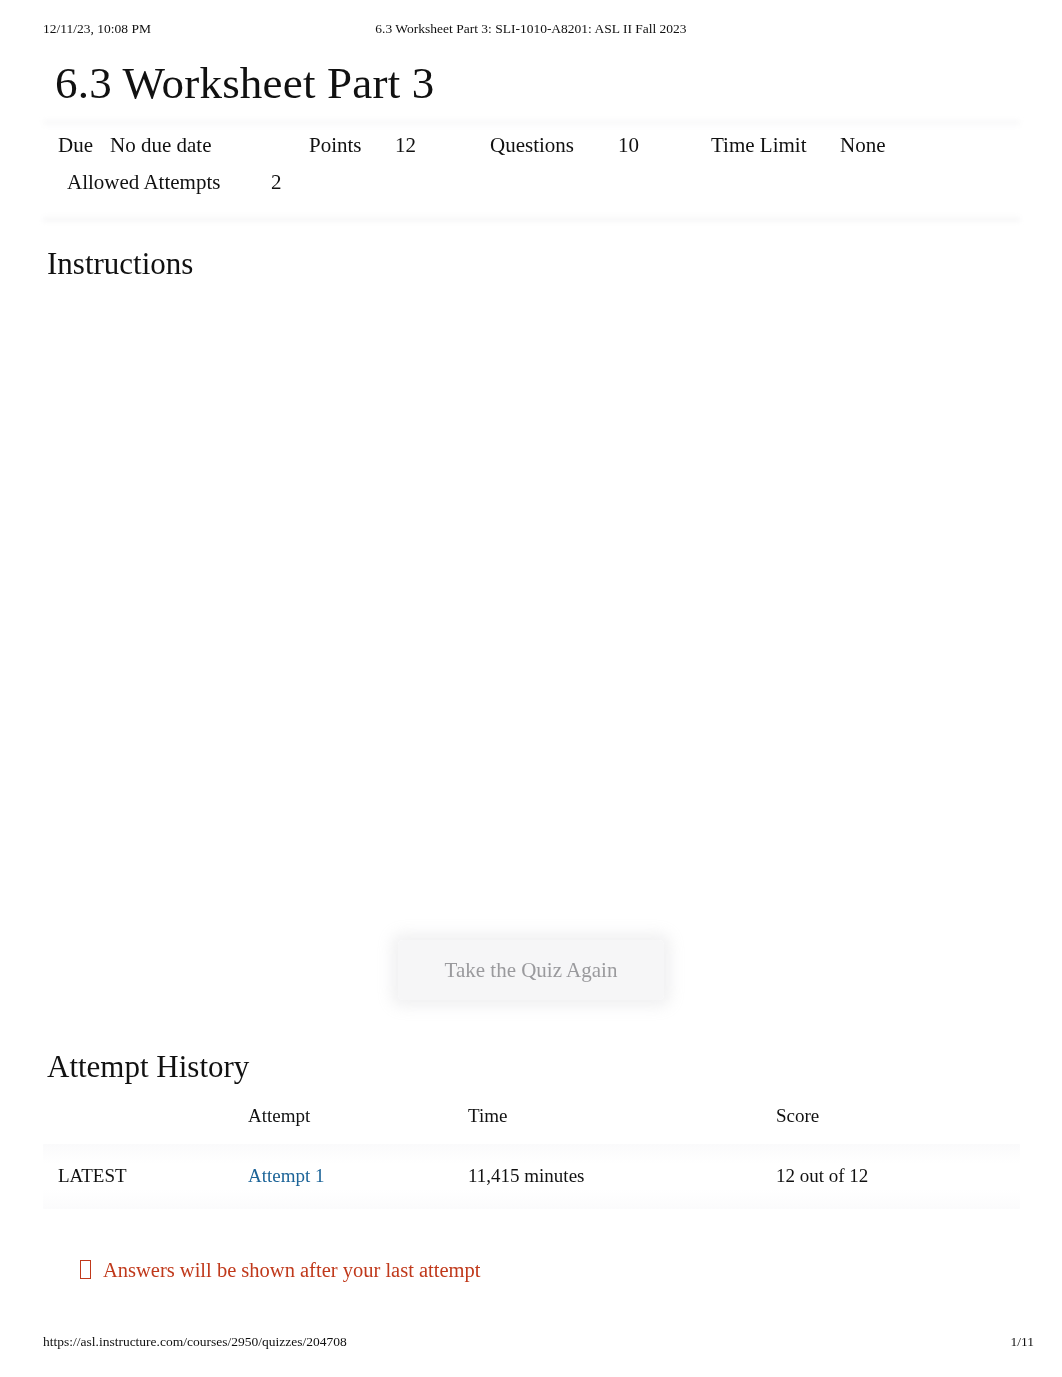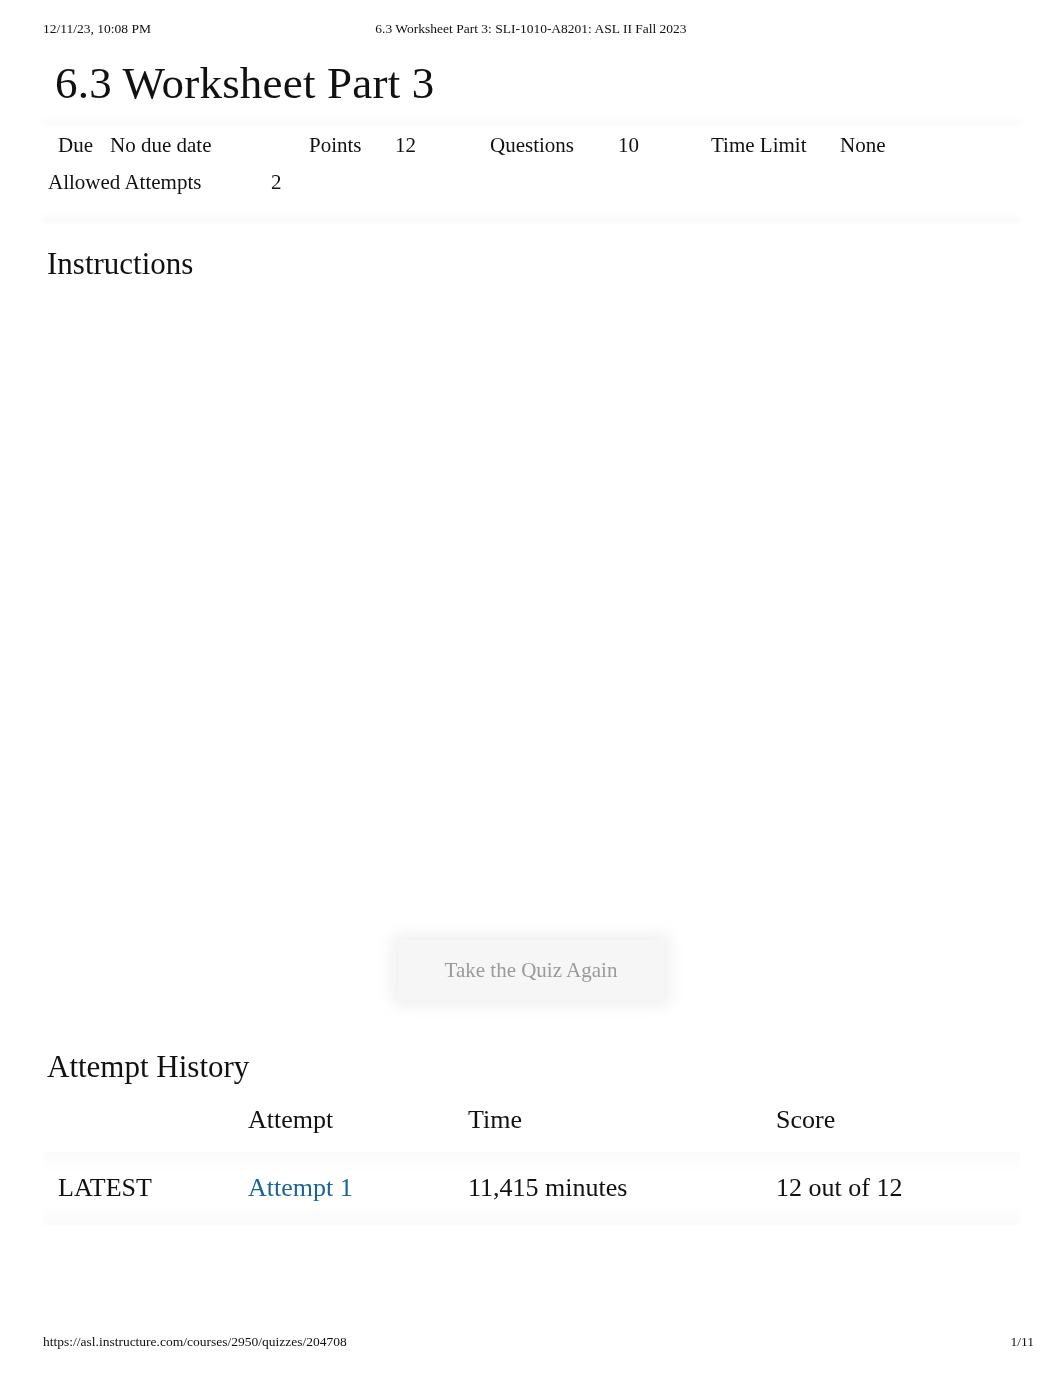--- a/index.html
+++ b/index.html
@@ -182,21 +182,21 @@
     margin: 0;
     white-space: nowrap;
   }
 
   .attempt-table {
     position: absolute;
     left: 43px;
     top: 1105px;
     width: 977px;
     border-collapse: collapse;
-    font-size: 26px;
+    font-size: 19px;
   }
   .attempt-table th {
     font-weight: normal;
     text-align: left;
     padding: 0 0 17px 0;
     color: #111;
     white-space: nowrap;
   }
   .attempt-table td {
     padding: 21px 0 22px 0;
@@ -294,21 +294,21 @@
       <span class="meta-cell meta-label" style="left:15px;">Due</span>
       <span class="meta-cell meta-value" style="left:67px;">No due date</span>
       <span class="meta-cell meta-label" style="left:266px;">Points</span>
       <span class="meta-cell meta-value" style="left:352px;">12</span>
       <span class="meta-cell meta-label" style="left:447px;">Questions</span>
       <span class="meta-cell meta-value" style="left:575px;">10</span>
       <span class="meta-cell meta-label" style="left:668px;">Time Limit</span>
       <span class="meta-cell meta-value" style="left:797px;">None</span>
     </div>
     <div class="meta-row r2">
-      <span class="meta-cell meta-label" style="left:5px;">Allowed Attempts</span>
+      <span class="meta-cell meta-label" style="left:24px;">Allowed Attempts</span>
       <span class="meta-cell meta-value" style="left:228px;">2</span>
     </div>
   </div>
 
   <h2 class="instructions-heading">Instructions</h2>
 
   <div class="media-placeholder"></div>
 
 
   <div class="retake-wrap">
@@ -331,19 +331,23 @@
         <td class="col-kept">LATEST</td>
         <td class="col-attempt">
           <a href="#" class="attempt-link">Attempt 1</a>
         </td>
         <td class="col-time">11,415 minutes</td>
         <td class="col-score">12 out of 12</td>
       </tr>
     </tbody>
   </table>
 
+  <div class="answers-note">
+    <span class="note-icon"></span>
+    <span class="note-text">Answers will be shown after your last attempt</span>
+  </div>
 
   <div class="print-footer">
     <span class="pf-left">https://asl.instructure.com/courses/2950/quizzes/204708</span>
     <span class="pf-right">1/11</span>
   </div>
 
 </div>
 
 </body></html>

